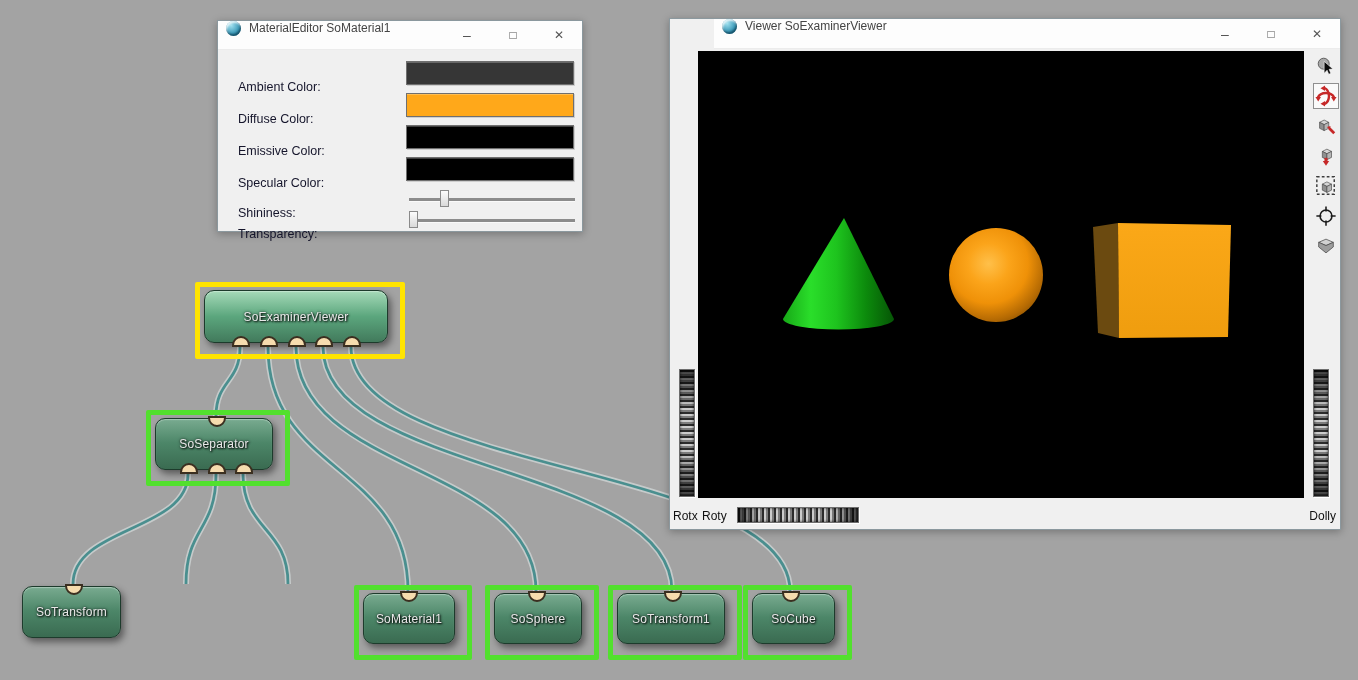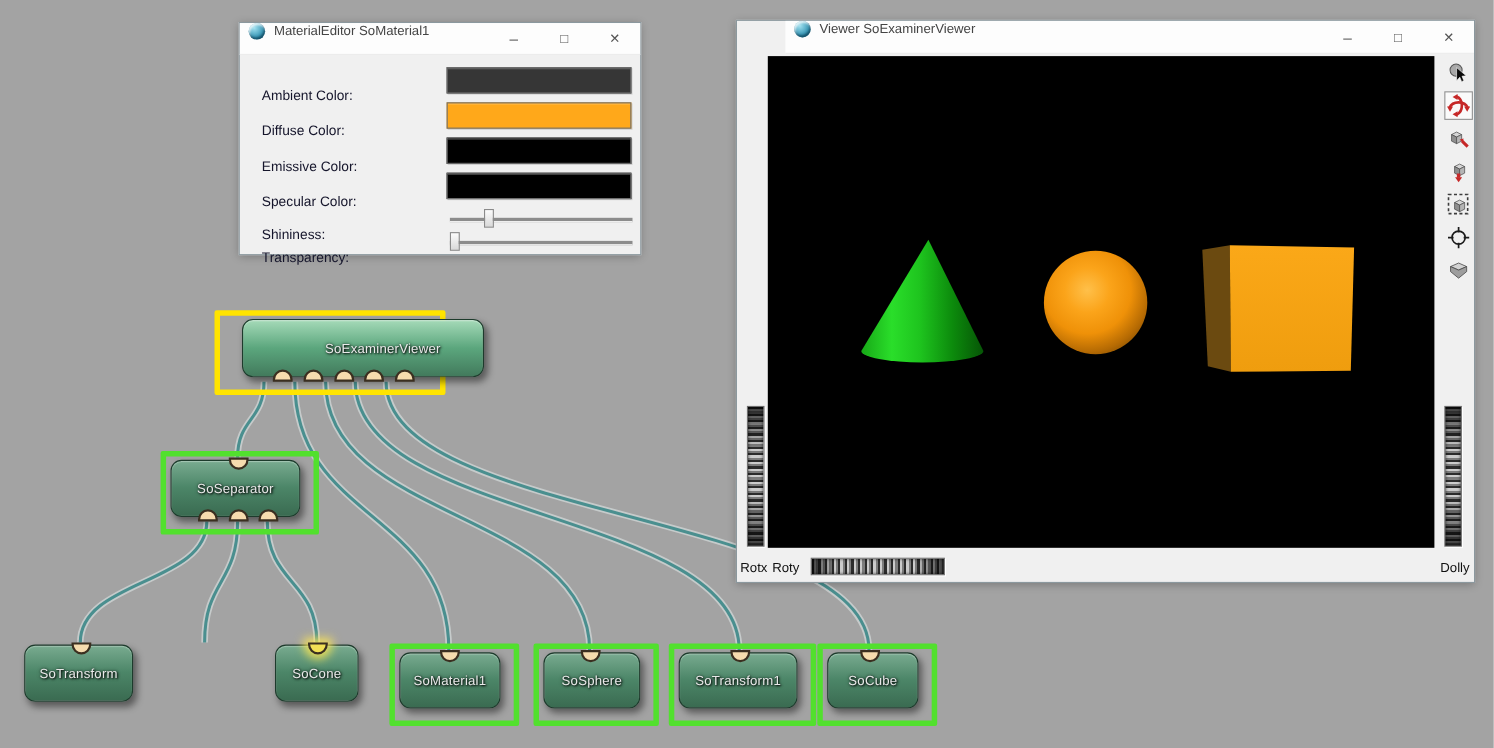--- a/index.html
+++ b/index.html
@@ -86,43 +86,39 @@
       <path d="M296,347 C296,473.88 536,464.12 536,591" class="wire-core"></path>
       <path d="M323,347 C323,473.88 672,464.12 672,591" class="wire-core"></path>
       <path d="M351,347 C351,473.88 790,464.12 790,591" class="wire-core"></path>
       <path d="M188,474 C188,531.2 73,526.8 73,584" class="wire-core"></path>
       <path d="M216,474 C216,531.2 186,526.8 186,584" class="wire-core"></path>
       <path d="M243,474 C243,531.2 288,526.8 288,584" class="wire-core"></path>
     </svg>
 
   <div id="graph">
       <div class="node-hl" style="left: 195px; top: 282px; width: 200px; height: 67px; border-color: rgb(255, 228, 0);"></div>
-      <div class="gnode light" style="left: 220px; top: 290px; width: 182px; height: 51px; padding-left: 36px;">
+      <div class="gnode light" style="left: 204px; top: 290px; width: 182px; height: 51px;">
         <span class="gnode-label">SoExaminerViewer</span>
         <div class="port out" style="left: 27px;"></div>
         <div class="port out" style="left: 55px;"></div>
         <div class="port out" style="left: 83px;"></div>
         <div class="port out" style="left: 110px;"></div>
         <div class="port out" style="left: 138px;"></div>
       </div>
       <div class="node-hl" style="left: 146px; top: 410px; width: 134px; height: 66px; border-color: rgb(82, 224, 46);"></div>
       <div class="gnode" style="left: 22px; top: 586px; width: 97px; height: 50px;">
         <span class="gnode-label">SoTransform</span>
         <div class="port in" style="left: 42px;"></div>
       </div>
       <div class="gnode" style="left: 155px; top: 418px; width: 116px; height: 50px;">
         <span class="gnode-label">SoSeparator</span>
         <div class="port in" style="left: 52px;"></div>
         <div class="port out" style="left: 24px;"></div>
         <div class="port out" style="left: 52px;"></div>
         <div class="port out" style="left: 79px;"></div>
-      </div>
-      <div class="gnode" style="left: 250px; top: 586px; width: 74px; height: 50px;">
-        <span class="gnode-label">SoCone</span>
-        <div class="port in glow" style="left: 29px; background: rgb(242, 224, 85);"></div>
       </div>
       <div class="node-hl" style="left: 354px; top: 585px; width: 108px; height: 65px; border-color: rgb(82, 224, 46);"></div>
       <div class="gnode" style="left: 363px; top: 593px; width: 90px; height: 49px;">
         <span class="gnode-label">SoMaterial1</span>
         <div class="port in" style="left: 36px;"></div>
       </div>
       <div class="node-hl" style="left: 485px; top: 585px; width: 104px; height: 65px; border-color: rgb(82, 224, 46);"></div>
       <div class="gnode" style="left: 494px; top: 593px; width: 86px; height: 49px;">
         <span class="gnode-label">SoSphere</span>
         <div class="port in" style="left: 33px;"></div>

